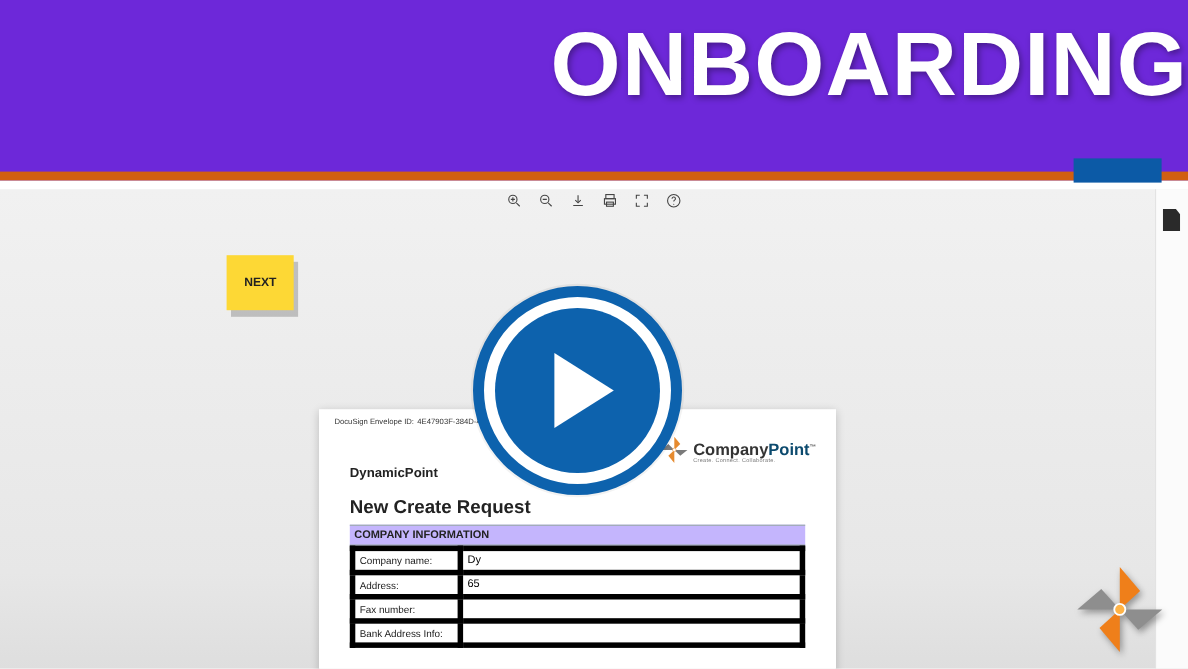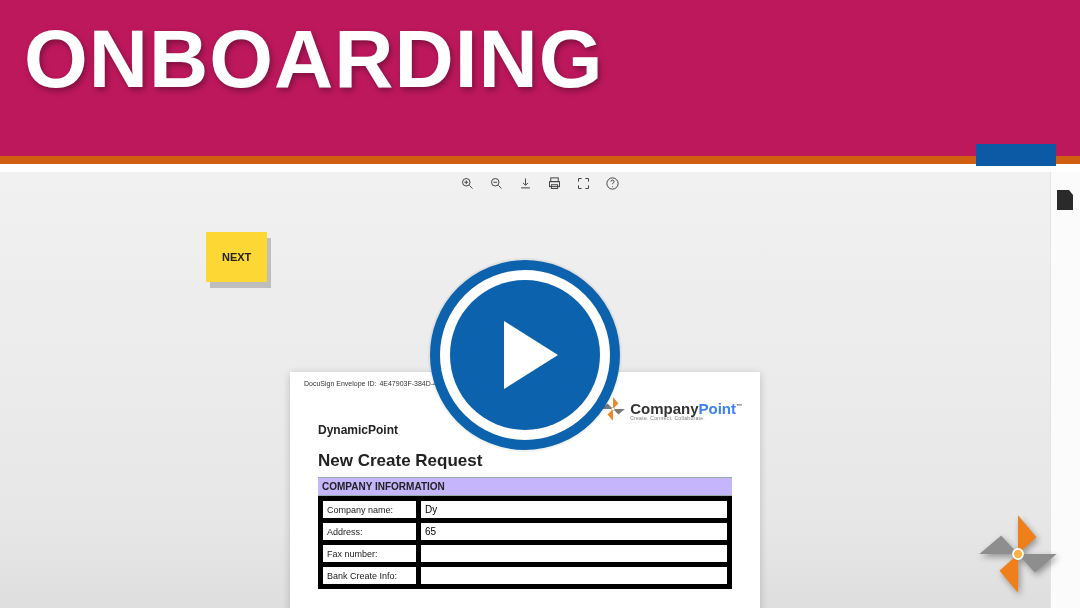--- a/index.html
+++ b/index.html
@@ -1,22 +1,23 @@
 <!DOCTYPE html>
 <html><head>
 <meta charset="utf-8">
 <style>
   * { box-sizing: border-box; margin: 0; padding: 0; }
   html, body { width: 1080px; height: 608px; overflow: hidden; font-family: Arial, Helvetica, sans-serif; }
   body { background: #fff; position: relative; }
 
   .banner {
     position: absolute; top: 0; left: 0; right: 0; height: 164px;
-    background: #be185d;
+    background: #6d28d9;
     border-bottom: 8px solid #d15f11;
+    text-align: right;
   }
   .banner-title {
     color: #fff; font-size: 82px; font-weight: 800; letter-spacing: 1px;
     padding: 12px 0 0 24px;
     text-shadow: 2px 3px 6px rgba(0,0,0,0.35);
   }
   .blue-tab {
     position: absolute; right: 24px; top: 144px; width: 80px; height: 22px;
     background: #0c5aa6;
   }
@@ -61,21 +62,21 @@
     display: flex; gap: 3px;
   }
 
   .brand {
     position: absolute; right: 18px; top: 24px; text-align: left;
     display: flex; align-items: center; gap: 4px;
   }
   .brand-mark svg { width: 26px; height: 26px; }
   .brand-text { line-height: 1; }
   .brand-text .row1 { font-size: 15px; font-weight: 700; color: #333; }
-  .brand-text .row1 .accent { color: #3b82f6; }
+  .brand-text .row1 .accent { color: #0c4a6e; }
   .brand-text .row2 { font-size: 5px; color: #7a7a7a; letter-spacing: .3px; }
   .brand-tm { font-size: 6px; vertical-align: super; color: #555; }
 
   .company { font-size: 12px; font-weight: 700; color: #222; margin-top: 36px; }
   .doc-title { font-size: 17px; font-weight: 700; color: #222; margin-top: 14px; }
 
   .section-bar {
     margin-top: 6px; background: #c4b5fd; font-size: 10px; font-weight: 700;
     color: #222; padding: 3px 4px; border-top: 1px solid #9aa; border-bottom: 1px solid #9aa;
   }
@@ -203,21 +204,21 @@
       </tr>
       <tr>
         <td class="label">Address:</td>
         <td class="val"><input value="65" style=""></td>
       </tr>
       <tr>
         <td class="label">Fax number:</td>
         <td class="val"><input value="" style=""></td>
       </tr>
       <tr>
-        <td class="label">Bank Create Info:</td>
+        <td class="label">Bank Address Info:</td>
         <td class="val"><input value="" style=""></td>
       </tr>
     </tbody>
       </table>
 
     <div style="height:14px"></div>
 
   </div>
 
 </div>

